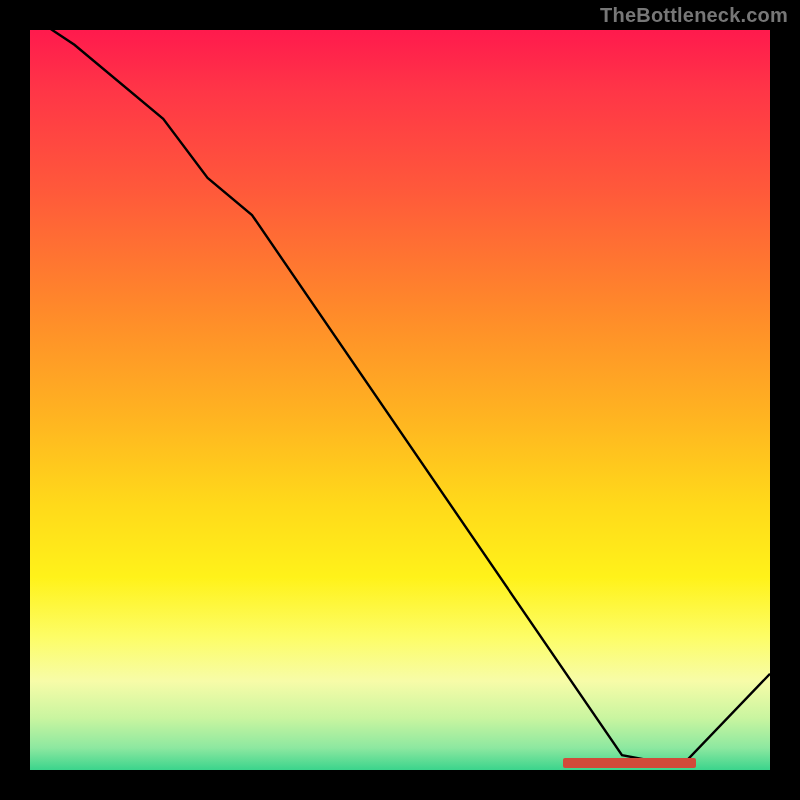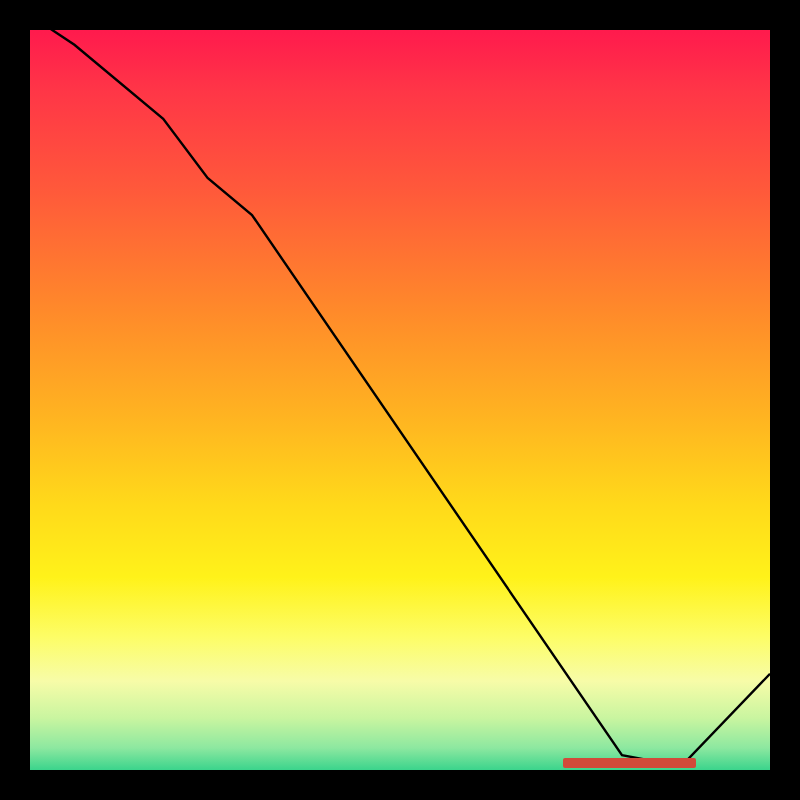--- a/index.html
+++ b/index.html
@@ -66,20 +66,21 @@
     top: 0;
     width: 740px;
     height: 740px;
   }
 </style>
 </head>
 <body>
 
 <div class="frame">
 
+  <div class="watermark">TheBottleneck.com</div>
 
   <div class="plot">
     <svg class="line-layer" viewBox="0 0 740 740" preserveAspectRatio="none">
       <path fill="none" stroke="#000" stroke-width="2.4" d="M0.0 -14.8 L44.4 14.8 L133.2 88.8 L177.6 148.0 L222.0 185.0 L592.0 725.2 L651.2 736.3 L740.0 643.8"></path>
     </svg>
     <div class="marker" style="left: 532.8px; width: 133.2px; top: 727.6px;"></div>
   </div>
 
 </div>
 

